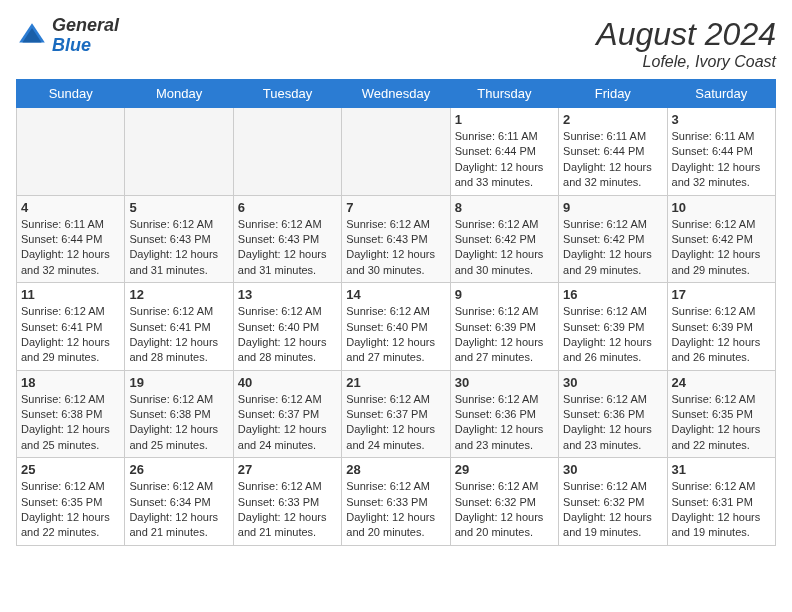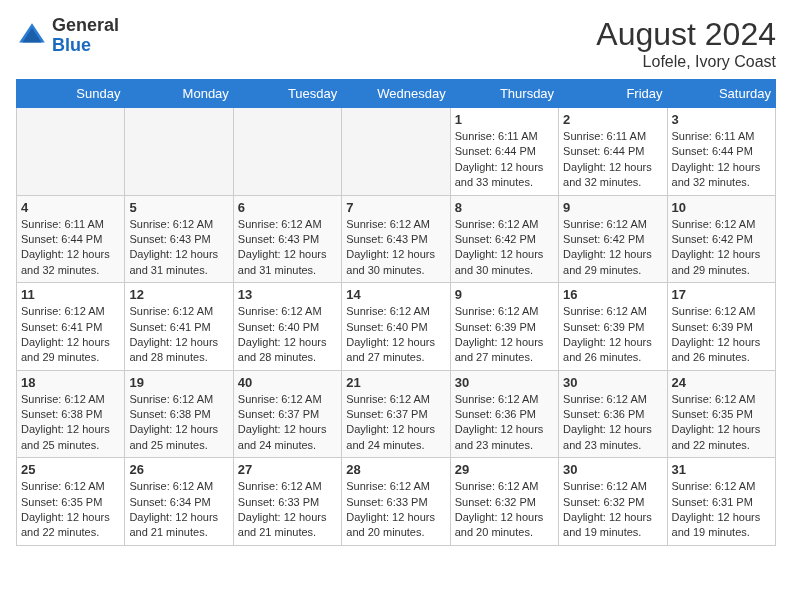--- a/index.html
+++ b/index.html
@@ -8,20 +8,21 @@
       background: #fff;
       width: 792px;
       min-height: 612px;
       padding: 16px;
     }
     .header {
       display: flex;
       justify-content: space-between;
       align-items: flex-start;
       margin-bottom: 8px;
+      font-style: italic;
     }
     .logo {
       display: flex;
       align-items: center;
       gap: 4px;
     }
     .logo-text {
       font-size: 18px;
       font-weight: bold;
       line-height: 1.1;
@@ -47,21 +48,21 @@
     }
     .calendar {
       width: 100%;
       border-collapse: collapse;
       font-size: 11px;
     }
     .calendar th {
       background: #2b7cd3;
       color: #fff;
       padding: 6px 4px;
-      text-align: right;
+      text-align: center;
       font-size: 13px;
       font-weight: normal;
       border: 1px solid #2b7cd3;
     }
     .calendar td {
       border: 1px solid #ccc;
       vertical-align: top;
       padding: 4px 4px 4px 4px;
       width: calc(100% / 7);
       min-height: 80px;

